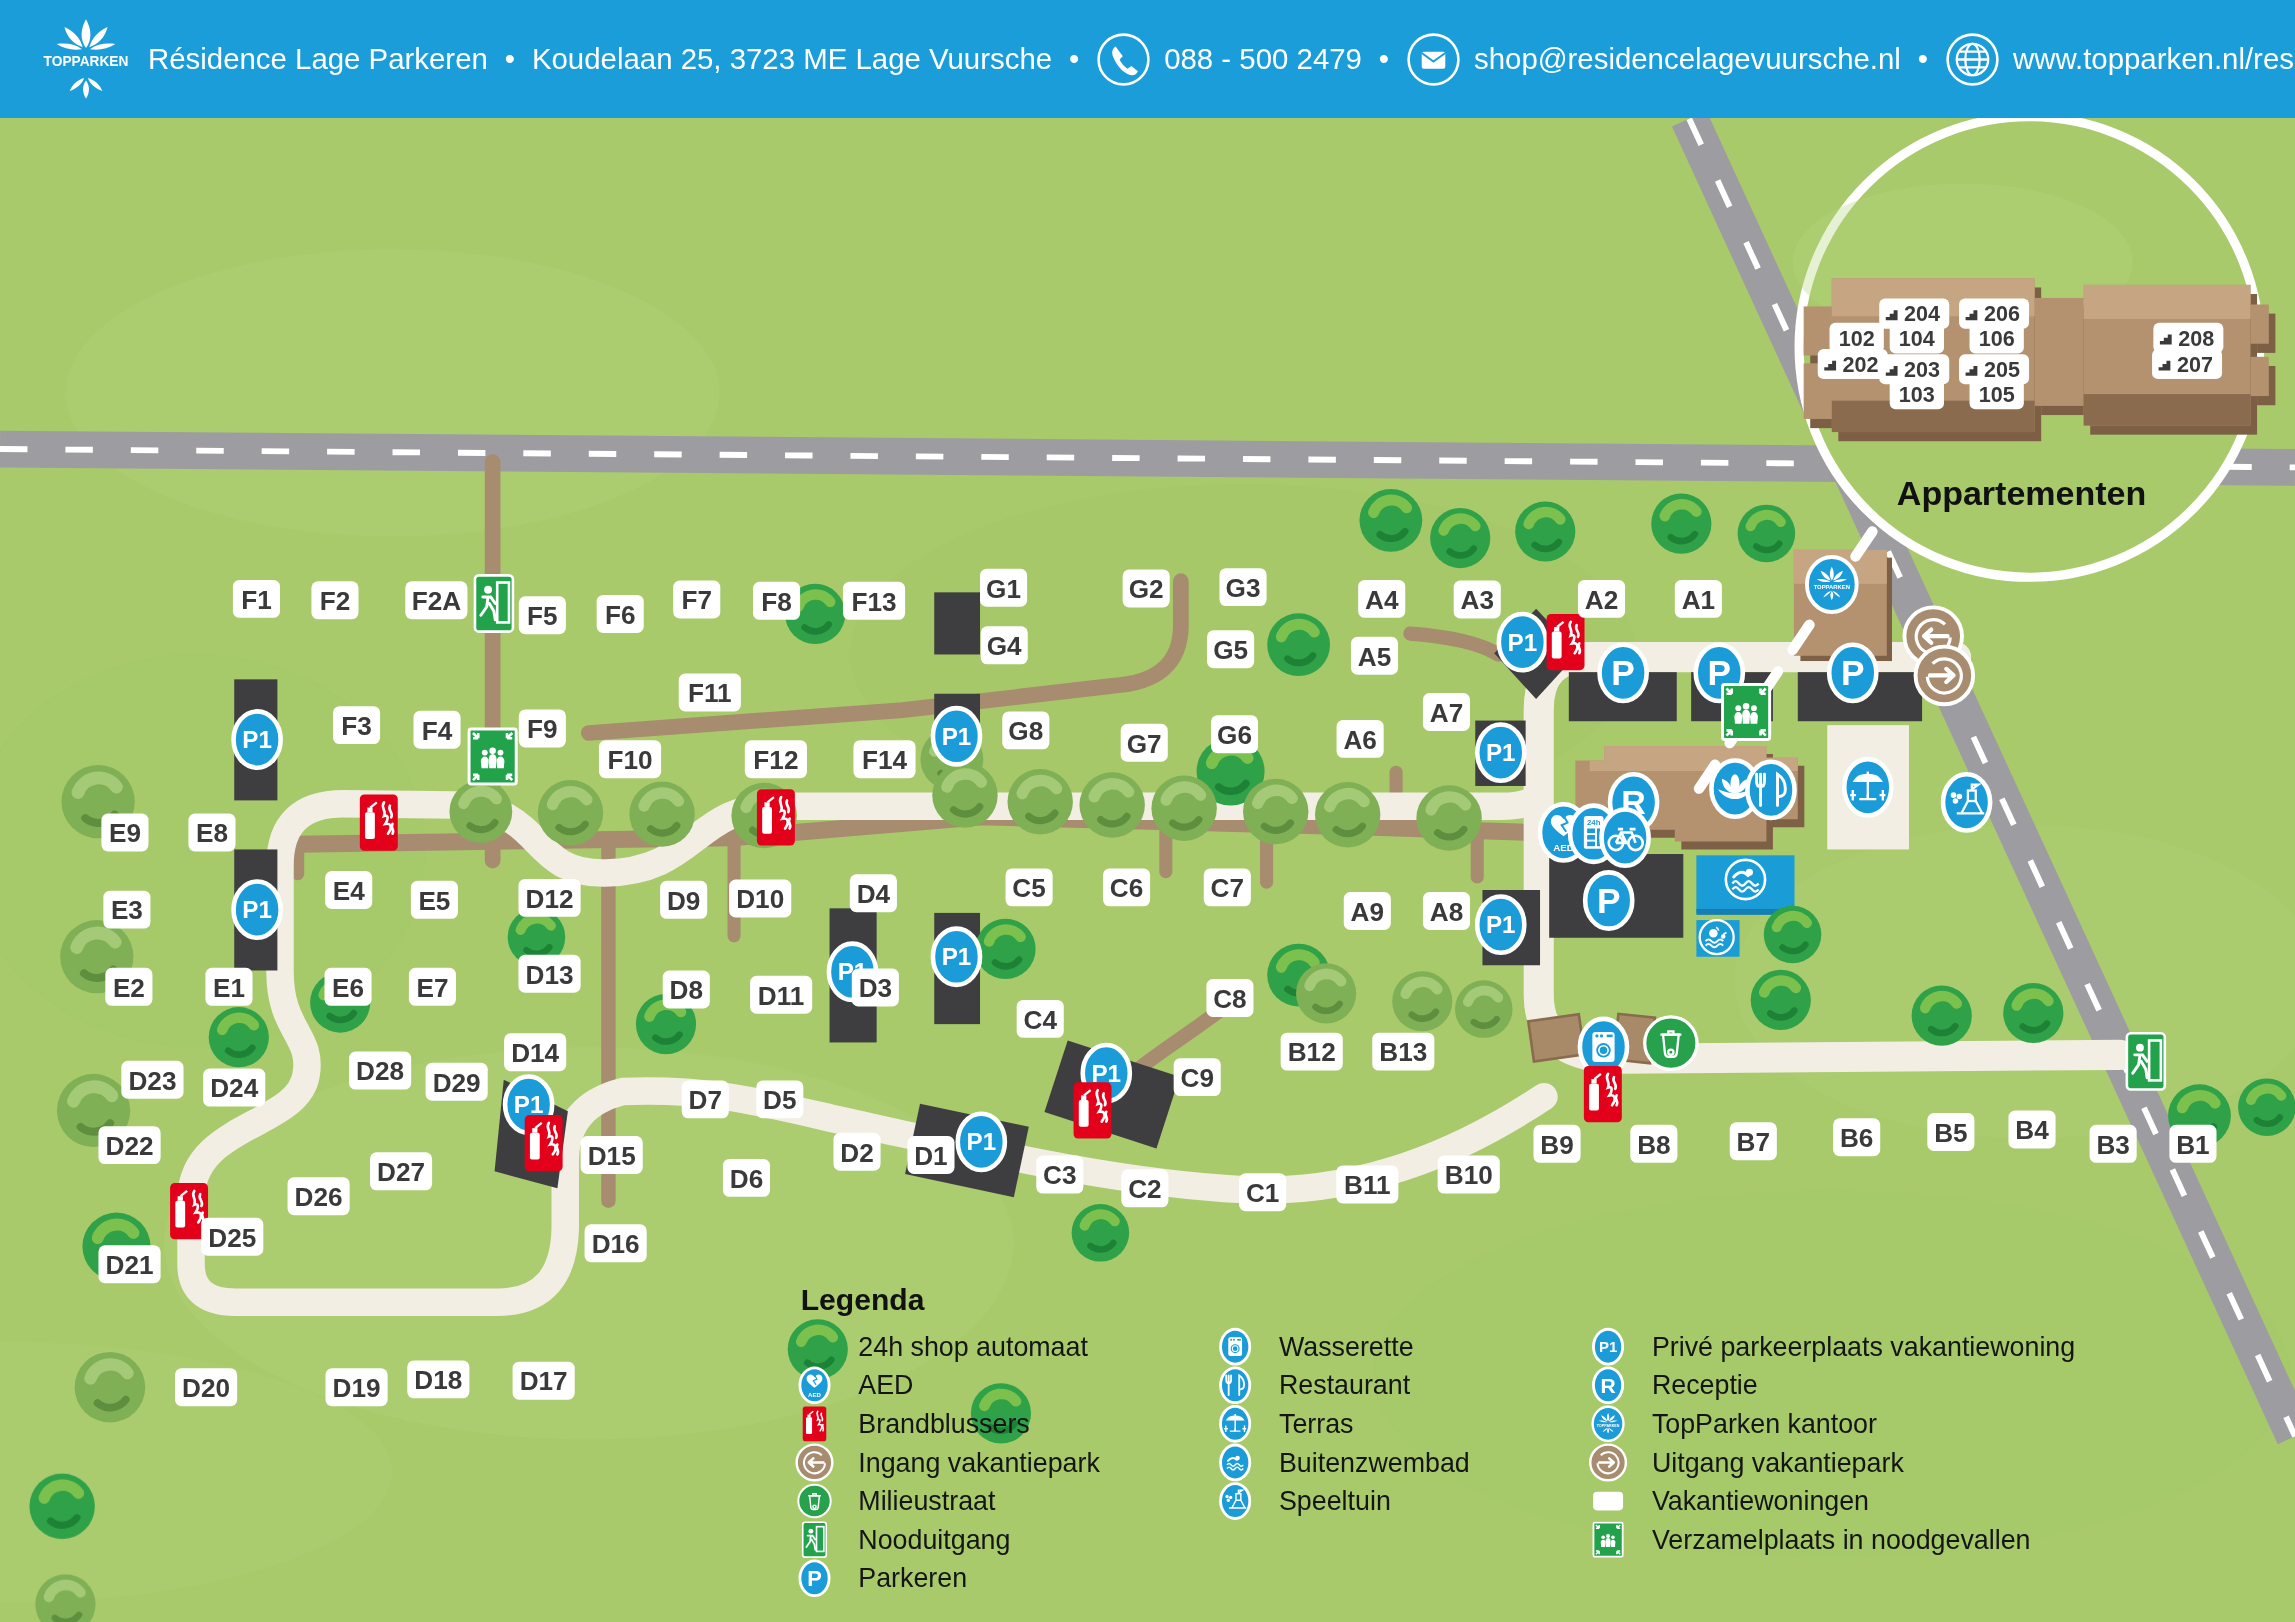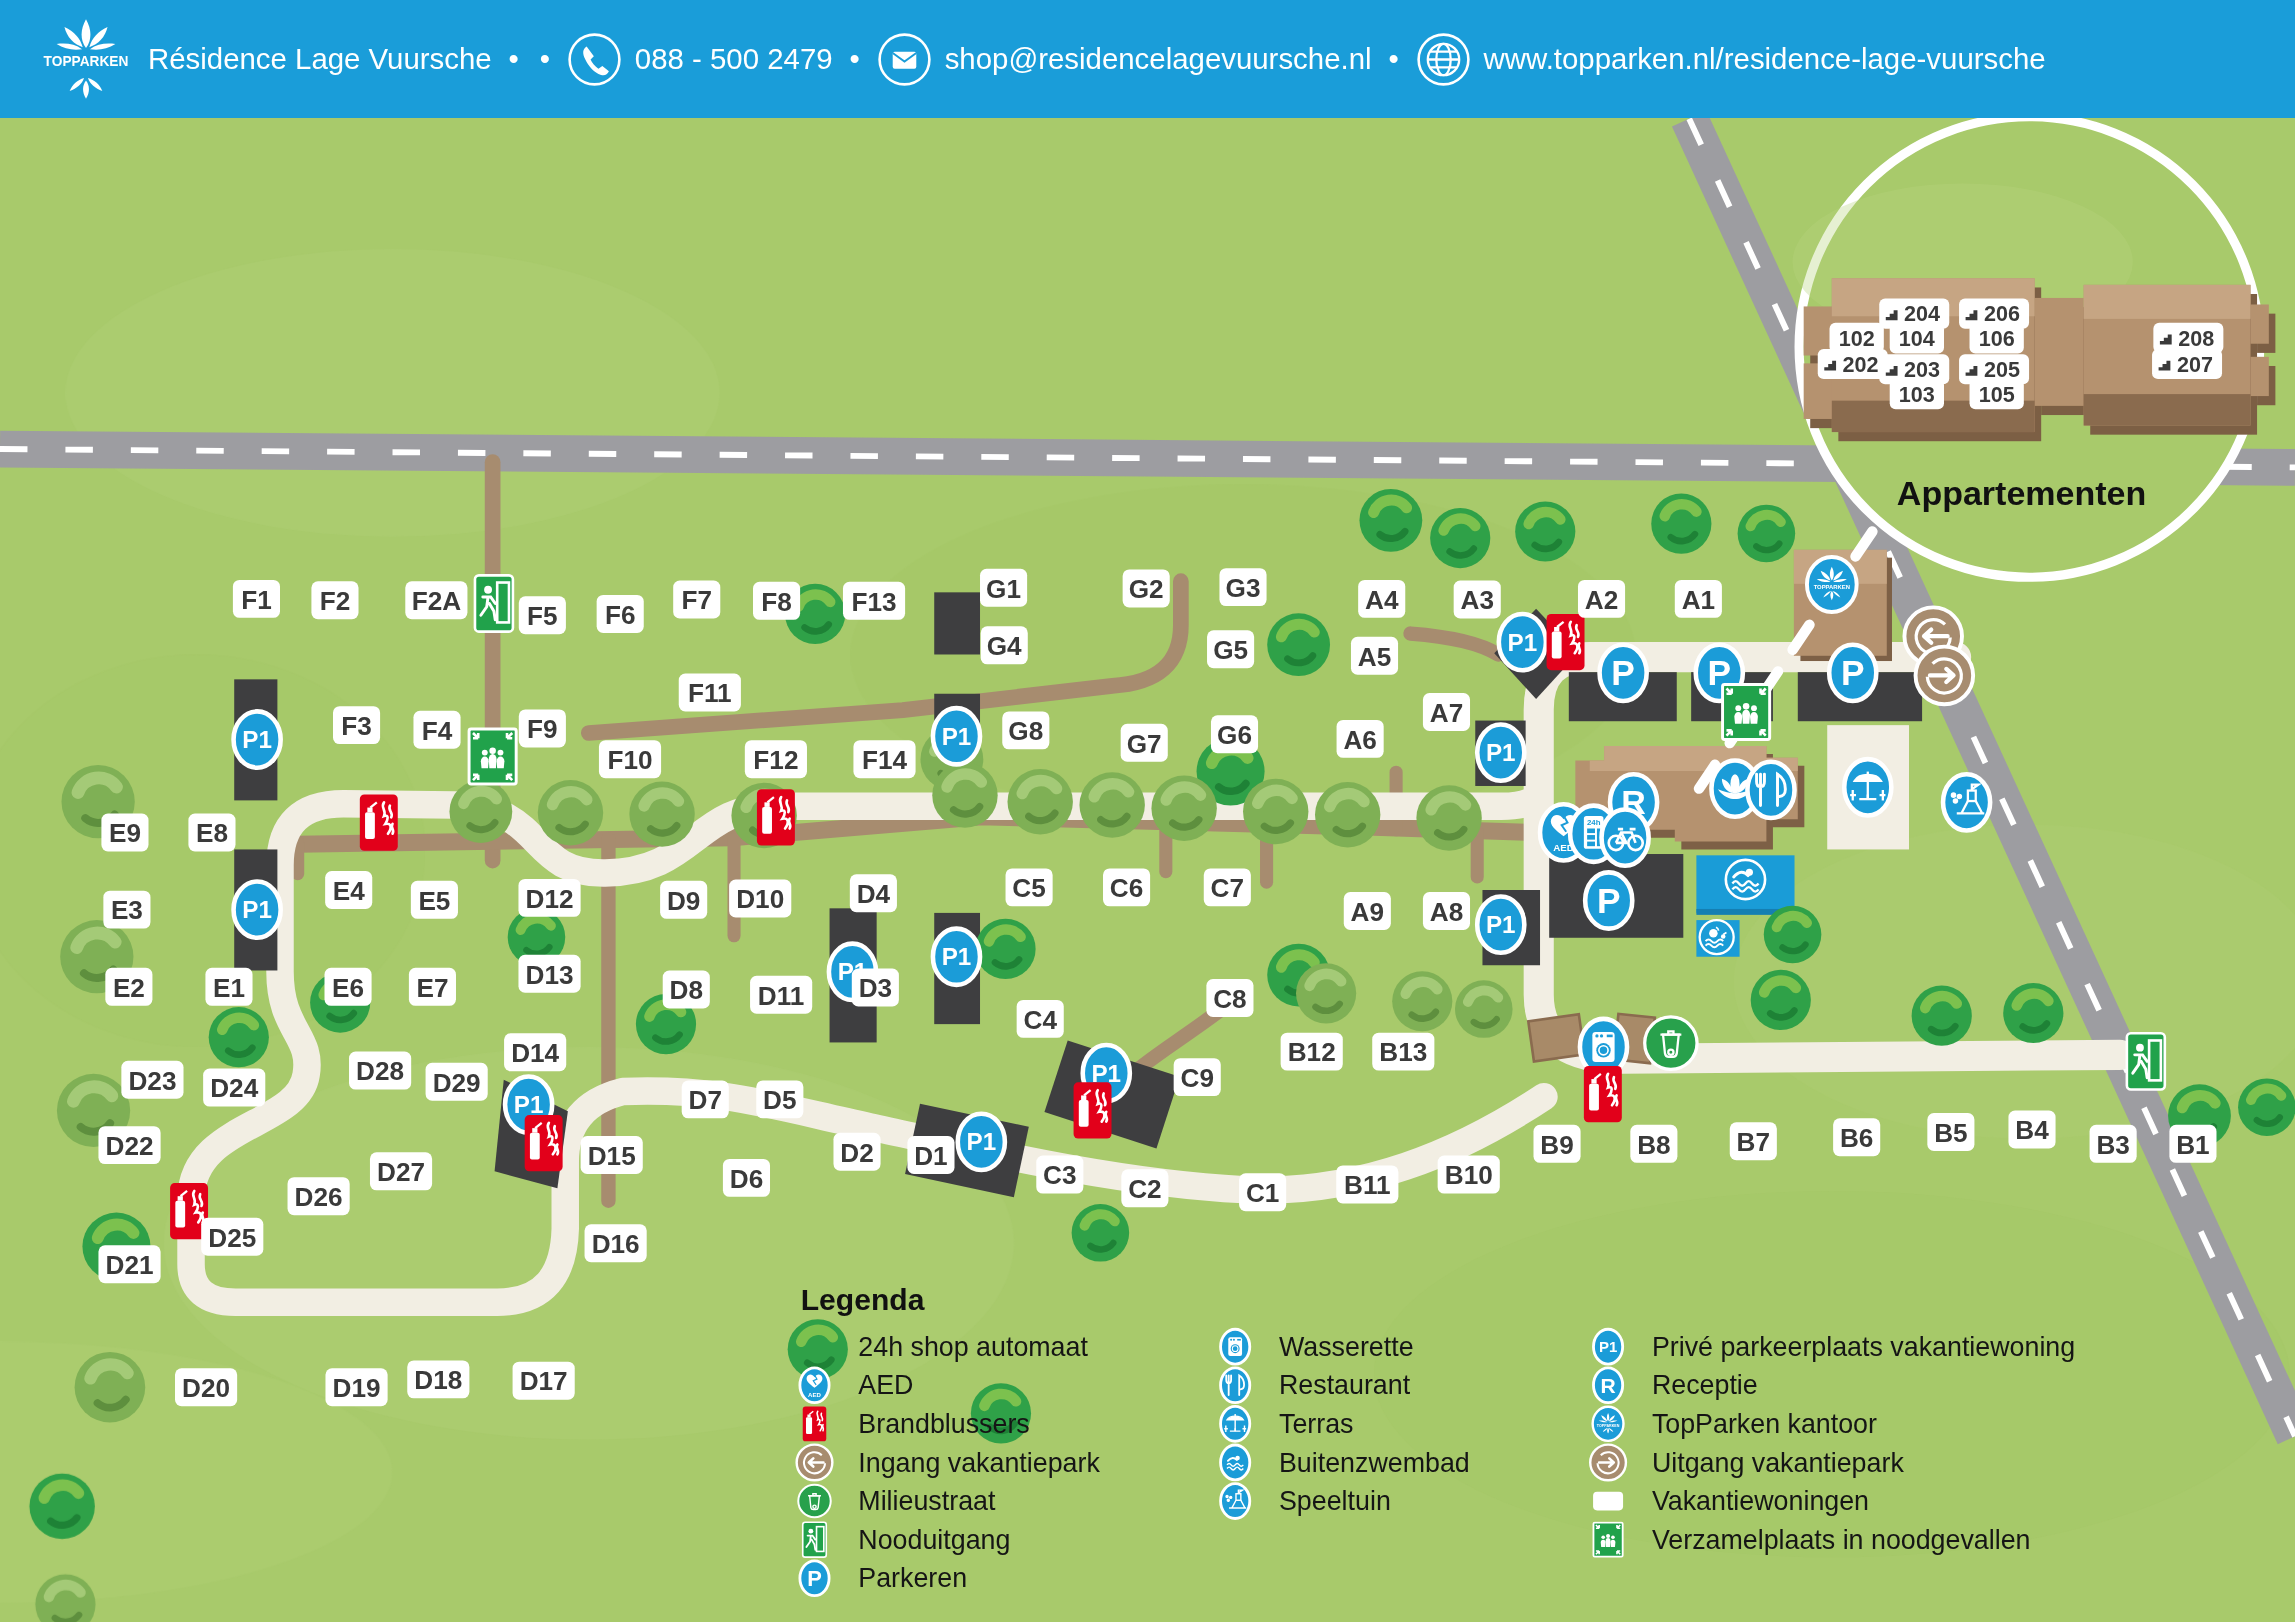--- a/index.html
+++ b/index.html
@@ -32,22 +32,23 @@
       <path d="M42,26 C46,42 56,52 70,57 C66,43 57,33 42,26Z"></path>
       <path d="M108,26 C104,42 94,52 80,57 C84,43 93,33 108,26Z"></path>
       <path d="M30,52 C42,60 56,62 69,60 C58,52 45,50 30,52Z"></path>
       <path d="M120,52 C108,60 94,62 81,60 C92,52 105,50 120,52Z"></path>
       <text x="75" y="86" text-anchor="middle" font-size="21" font-weight="bold" font-family="Liberation Sans, sans-serif">TOPPARKEN</text>
       <path d="M75,136 C69,126 69,116 75,108 C81,116 81,126 75,136Z"></path>
       <path d="M50,124 C54,114 62,107 72,104 C69,113 61,120 50,124Z"></path>
       <path d="M100,124 C96,114 88,107 78,104 C81,113 89,120 100,124Z"></path>
     </g>
   </svg>
-  <span>Résidence Lage Vuursche</span>
+  <span>Résidence Lage Parkeren</span>
   <span class="sep">•</span>
+  <span>Koudelaan 25, 3723 ME Lage Vuursche</span>
   <span class="sep">•</span>
   <svg class="hicon" width="55" height="55" viewBox="0 0 84 84">
     <circle cx="42" cy="42" r="38" fill="none" stroke="#fff" stroke-width="4"></circle>
     <path d="M30,22 c-6,4 -7,10 -2,20 c5,10 12,18 20,22 c8,4 13,2 16,-4 l-10,-8 l-6,4 c-5,-3 -10,-9 -12,-14 l5,-5 Z" fill="#fff"></path>
   </svg>
   <span>088 - 500 2479</span>
   <span class="sep">•</span>
   <svg class="hicon" width="55" height="55" viewBox="0 0 84 84">
     <circle cx="42" cy="42" r="38" fill="none" stroke="#fff" stroke-width="4"></circle>
     <rect x="24" y="30" width="36" height="26" rx="3" fill="#fff"></rect>

